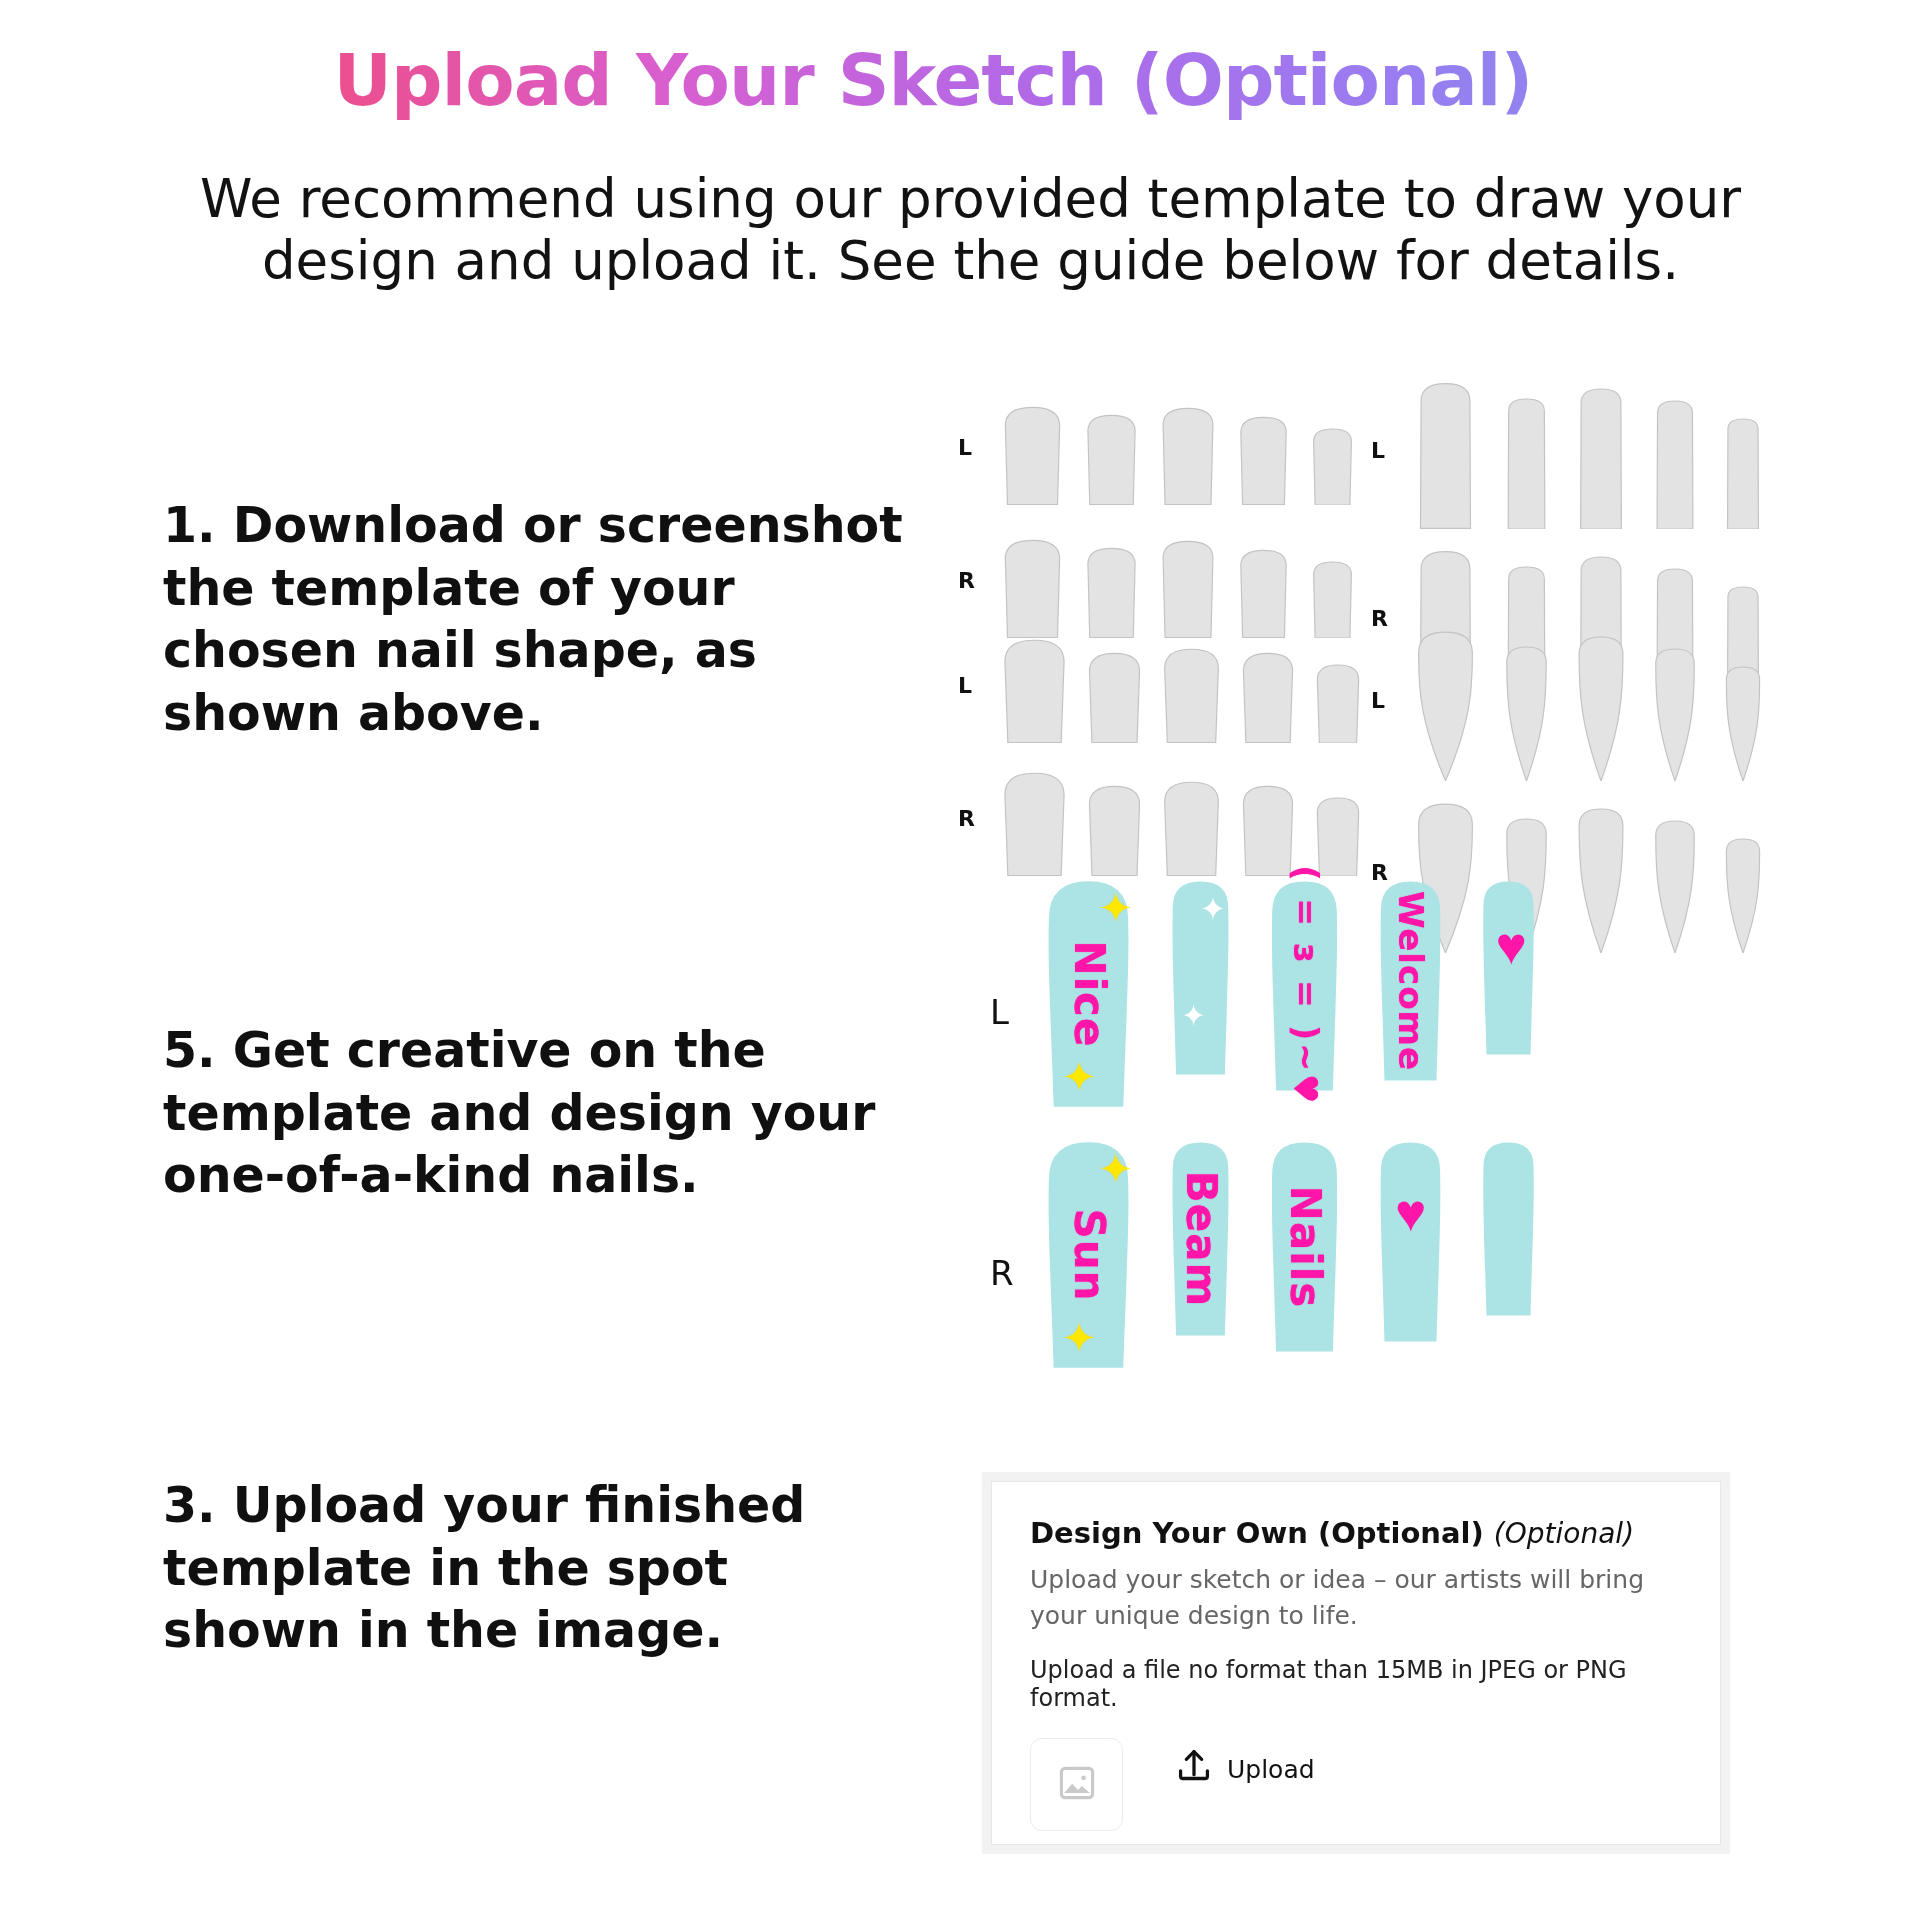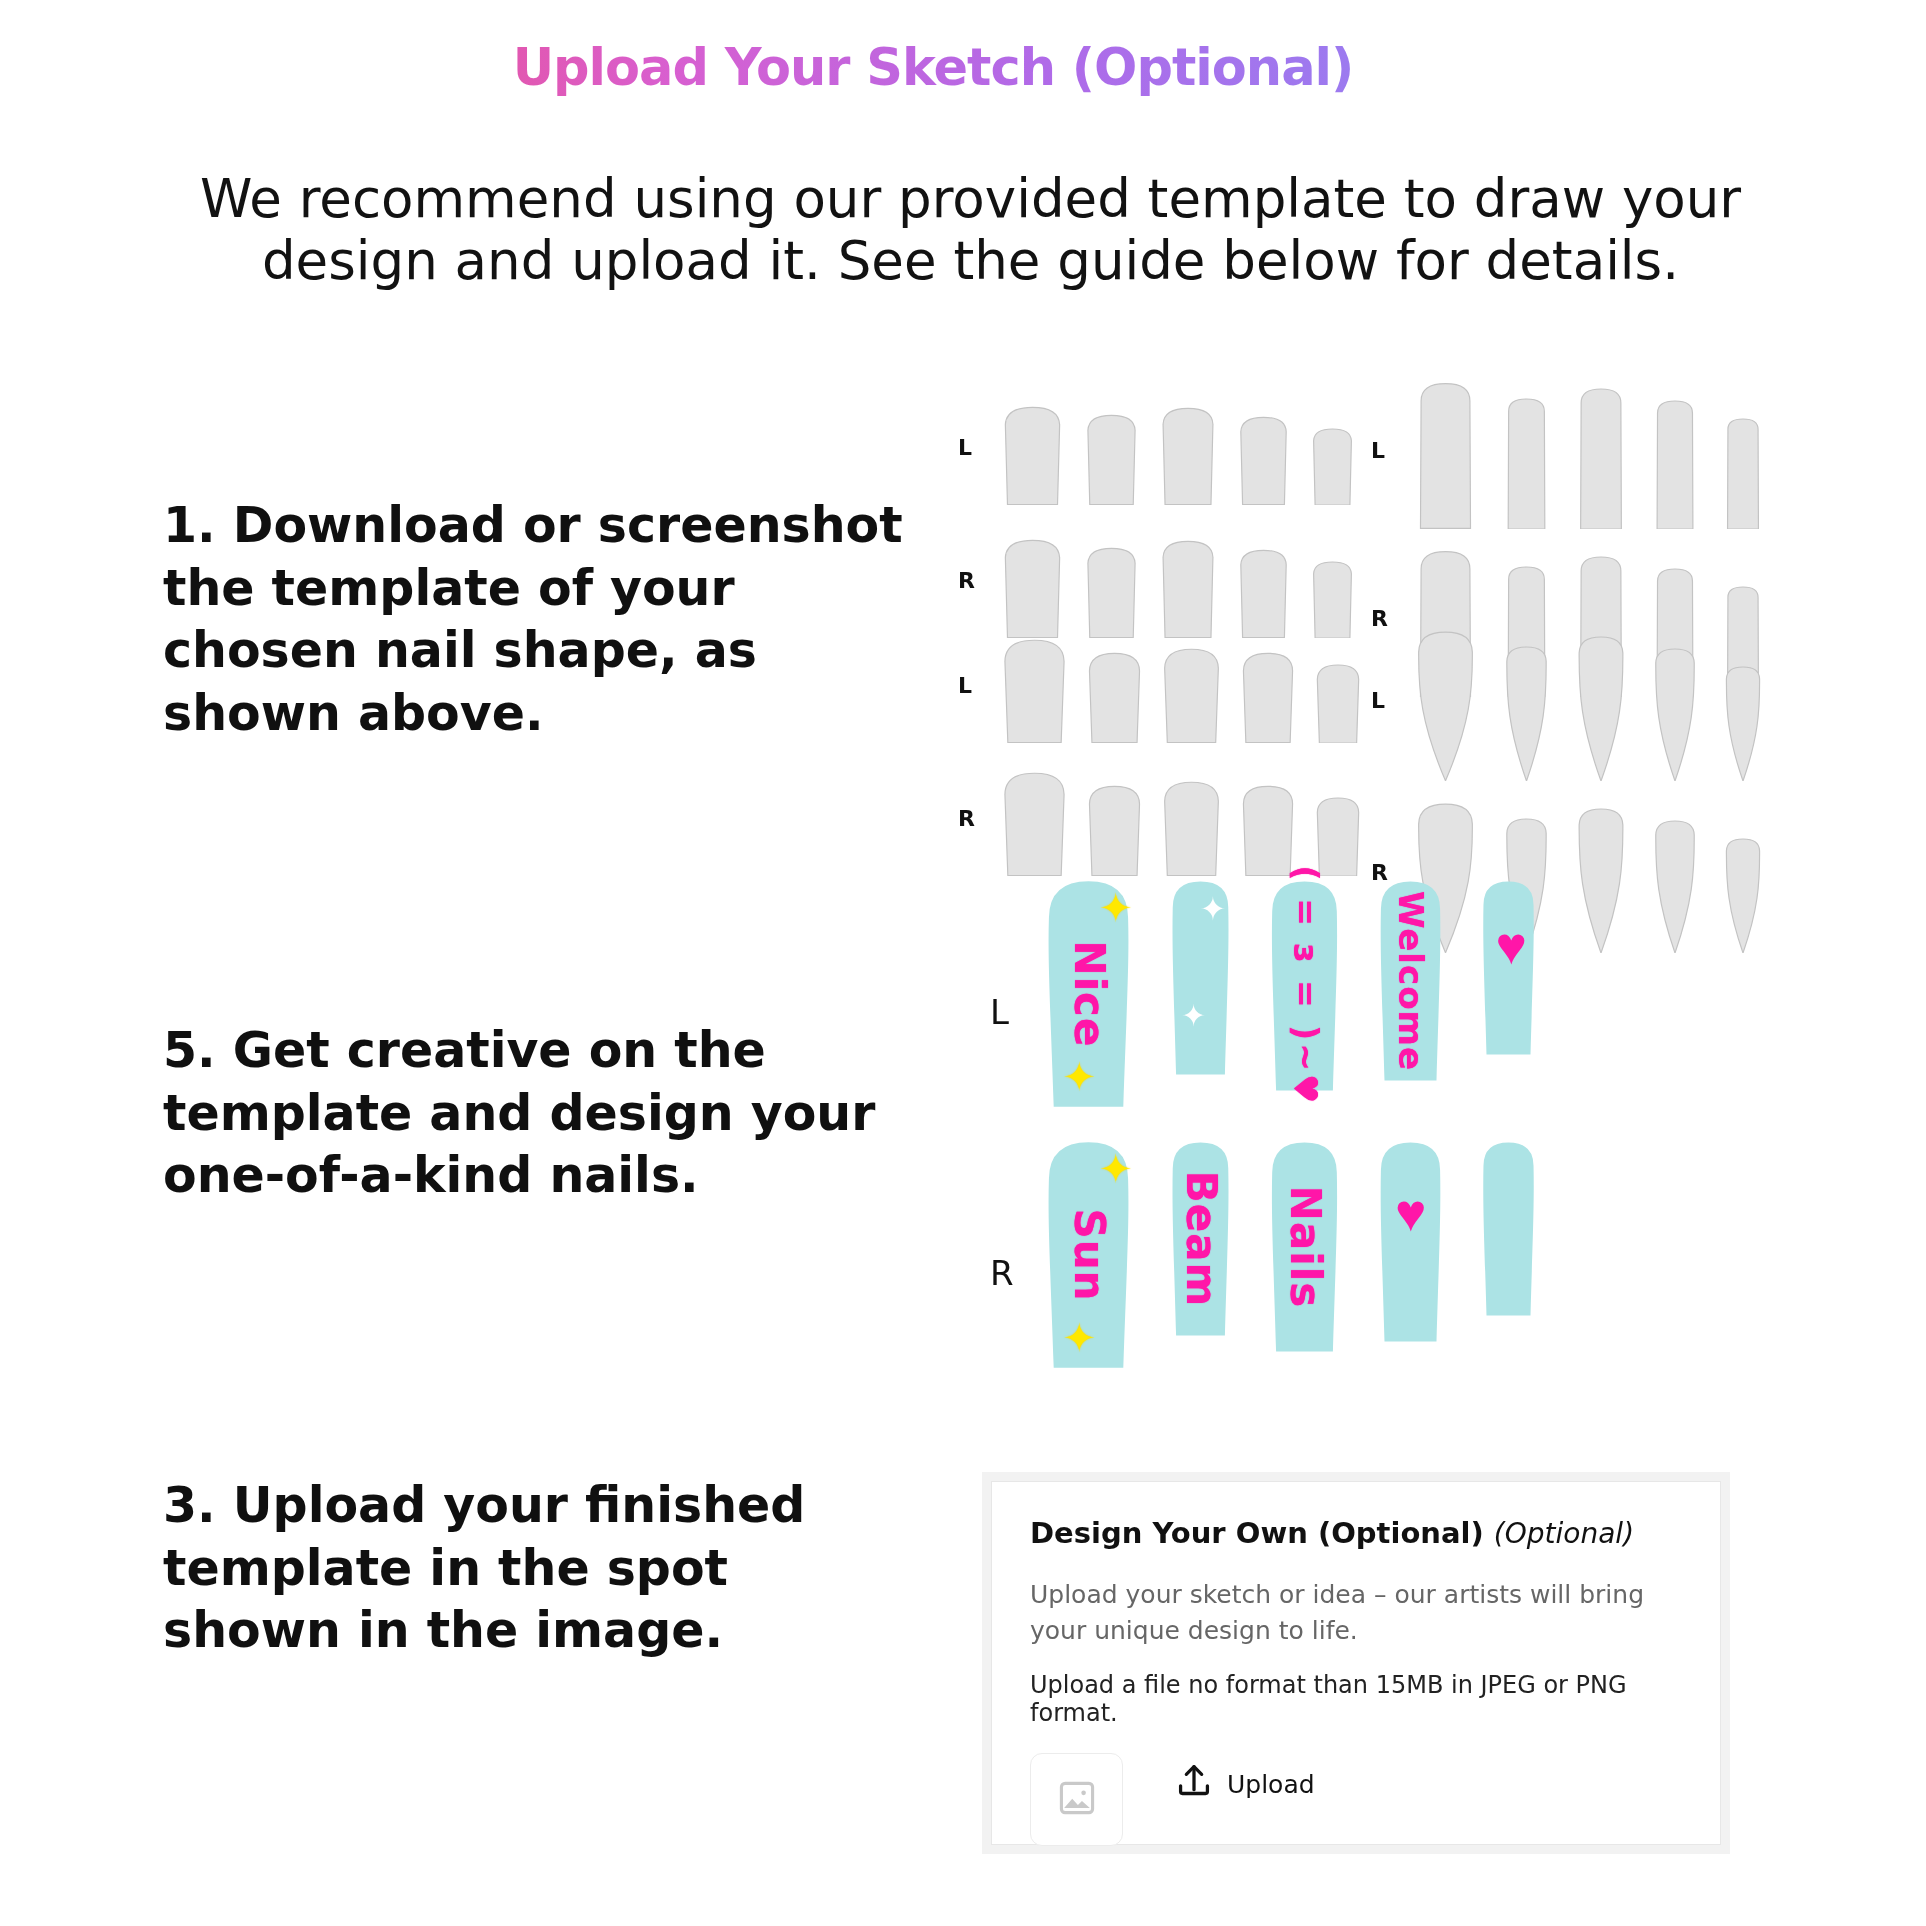--- a/index.html
+++ b/index.html
@@ -10,21 +10,21 @@
     overflow: hidden;
   }
   .page { position: relative; width: 1927px; height: 1927px; background:#fff; }
 
   
   .title {
     position: absolute; left: 0; top: 38px; width: 1866px;
     text-align: center;
     font-family: "DejaVu Sans", sans-serif;
     font-weight: 700;
-    font-size: 51px;
+    font-size: 72px;
     letter-spacing: -1px;
     background-image: linear-gradient(90deg,
         #ef4a5c 0%, #ec4f8e 18%, #d85fd0 36%,
         #b06ae8 56%, #9a7cf0 74%, #7b93ee 100%);
     -webkit-background-clip: text;
     background-clip: text;
     color: transparent;
     -webkit-text-fill-color: transparent;
     white-space: nowrap;
   }
@@ -104,21 +104,21 @@
     position:absolute; inset: 0;
     border: 1px solid #e7e7e7;
     padding: 36px 38px 0 38px;
   }
   .card-title {
     font-family: "DejaVu Sans", sans-serif;
     font-weight: 700; font-size: 29px; color:#111; line-height:1.1;
   }
   .card-title .opt-italic { font-weight:400; font-style: italic; font-size:28px; }
   .card-sub {
-    margin-top: 27px;
+    margin-top: 12px;
     font-family: "DejaVu Sans", sans-serif;
     font-size: 25px; line-height: 1.45; color:#666; max-width: 653px;
   }
   .card-note {
     margin-top: 22px;
     font-family: "DejaVu Sans", sans-serif;
     font-size: 24px; color:#222;
   }
   .card-actions { margin-top: 26px; display:flex; align-items:flex-start; gap: 48px; }
   .thumb {

